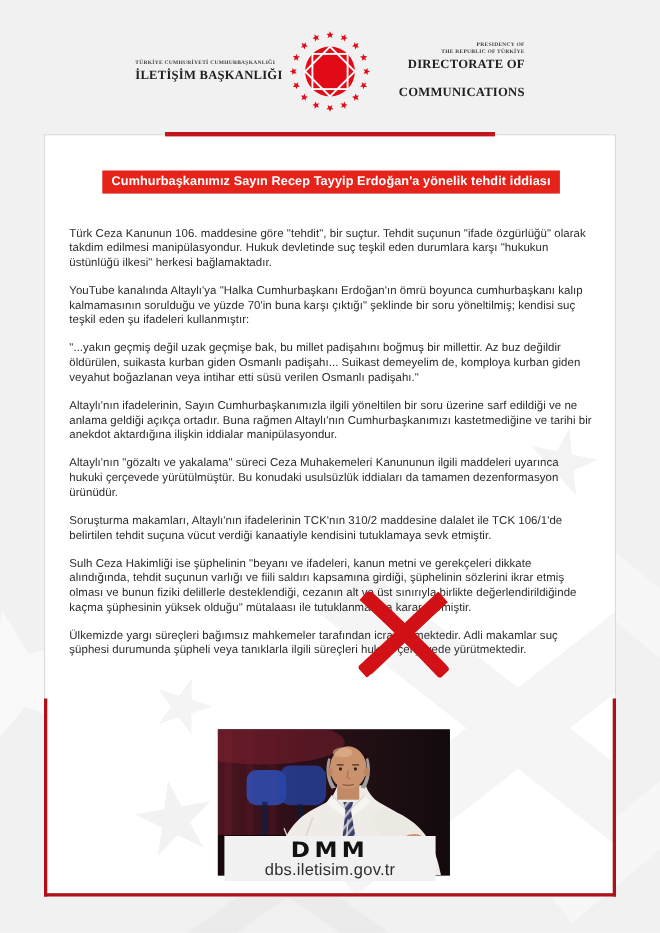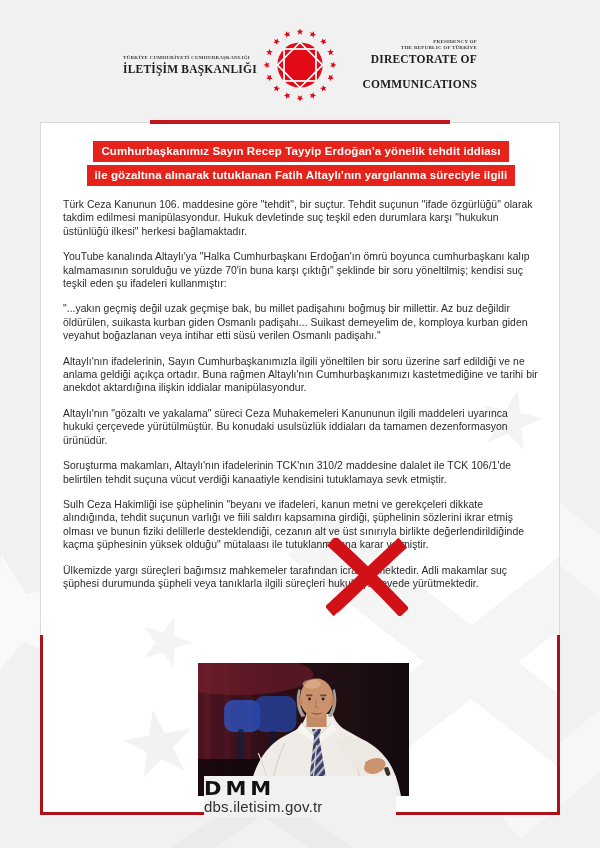--- a/index.html
+++ b/index.html
@@ -40,37 +40,37 @@
     box-sizing:border-box;z-index:3;pointer-events:none;
   }
   
   .cd-star1{left:438px;top:266px;width:64px;height:64px;background:#f3f3f4;transform:rotate(12deg);}
   .cd-star2{left:82px;top:586px;width:72px;height:72px;background:#f2f2f3;transform:rotate(-10deg);}
   .cd-star3{left:98px;top:492px;width:54px;height:54px;background:#f4f4f5;transform:rotate(18deg);}
   .cd-xbar1{left:220px;top:510px;width:420px;height:58px;background:#f5f5f6;transform:rotate(38deg);}
   .cd-xbar2{left:220px;top:510px;width:420px;height:58px;background:#f5f5f6;transform:rotate(-38deg);}
 
   .content{position:absolute;left:22px;top:16px;width:476px;z-index:2;}
-  .title-wrap{text-align:center;margin:0 0 11px;}
+  .title-wrap{text-align:center;margin:14px 0 11px;}
   .title-line{
     display:inline-block;background:#e5231b;color:#ffffff;
     font-weight:bold;font-size:11.5px;line-height:12px;
     padding:4px 8px 5px;margin:1.5px 0;letter-spacing:.1px;
   }
   .para{font-size:10.4px;line-height:13.4px;color:#2b2b2b;margin:0 0 12px;letter-spacing:.05px;}
 
   
   .photo{position:absolute;left:157px;top:540px;width:211px;height:133px;z-index:2;overflow:hidden;background:#1c0e13;}
   .photo svg{display:block;}
   .xmark{position:absolute;left:326px;top:538px;width:82px;height:78px;z-index:4;}
 
   
   .dmm-badge{
-    position:absolute;left:50%;top:776px;transform:translateX(-50%);
-    width:192px;text-align:left;background:#f1f1f2;z-index:6;padding:3px 0 5px;
+    position:absolute;left:50%;top:760px;transform:translateX(-50%);
+    width:192px;text-align:center;background:#f1f1f2;z-index:6;padding:3px 0 5px;
   }
   .dmm-logo{
     font-family:"DejaVu Sans",sans-serif;font-weight:bold;font-size:21px;line-height:21px;
     letter-spacing:4px;color:#121212;transform:scaleY(.92);
   }
   .dmm-url{font-size:15px;line-height:11px;color:#2f2f2f;letter-spacing:.2px;margin-top:1px;}
 </style>
 </head>
 <body>
 
@@ -125,21 +125,21 @@
 
   <div class="wm wm-star cd-star1"></div>
   <div class="wm wm-star cd-star2"></div>
   <div class="wm wm-star cd-star3"></div>
   <div class="wm cd-xbar1"></div>
   <div class="wm cd-xbar2"></div>
 
   <div class="content">
     <div class="title-wrap">
       <span class="title-line">Cumhurbaşkanımız Sayın Recep Tayyip Erdoğan'a yönelik tehdit iddiası</span><br>
-      <span class="title-line">ile gözaltına alınarak tutuklanan Fatih Altaylı'nın yargılanma süreciyle ilgili</span><br>
+      <br>
     </div>
     <p class="para">Türk Ceza Kanunun 106. maddesine göre "tehdit", bir suçtur. Tehdit suçunun "ifade özgürlüğü" olarak takdim edilmesi manipülasyondur. Hukuk devletinde suç teşkil eden durumlara karşı "hukukun üstünlüğü ilkesi" herkesi bağlamaktadır.</p>
     <p class="para">YouTube kanalında Altaylı'ya "Halka Cumhurbaşkanı Erdoğan'ın ömrü boyunca cumhurbaşkanı kalıp kalmamasının sorulduğu ve yüzde 70'in buna karşı çıktığı" şeklinde bir soru yöneltilmiş; kendisi suç teşkil eden şu ifadeleri kullanmıştır:</p>
     <p class="para">"...yakın geçmiş değil uzak geçmişe bak, bu millet padişahını boğmuş bir millettir. Az buz değildir öldürülen, suikasta kurban giden Osmanlı padişahı... Suikast demeyelim de, komploya kurban giden veyahut boğazlanan veya intihar etti süsü verilen Osmanlı padişahı."</p>
     <p class="para">Altaylı'nın ifadelerinin, Sayın Cumhurbaşkanımızla ilgili yöneltilen bir soru üzerine sarf edildiği ve ne anlama geldiği açıkça ortadır. Buna rağmen Altaylı'nın Cumhurbaşkanımızı kastetmediğine ve tarihi bir anekdot aktardığına ilişkin iddialar manipülasyondur.</p>
     <p class="para">Altaylı'nın "gözaltı ve yakalama" süreci Ceza Muhakemeleri Kanununun ilgili maddeleri uyarınca hukuki çerçevede yürütülmüştür. Bu konudaki usulsüzlük iddiaları da tamamen dezenformasyon ürünüdür.</p>
     <p class="para">Soruşturma makamları, Altaylı'nın ifadelerinin TCK'nın 310/2 maddesine dalalet ile TCK 106/1'de belirtilen tehdit suçuna vücut verdiği kanaatiyle kendisini tutuklamaya sevk etmiştir.</p>
     <p class="para">Sulh Ceza Hakimliği ise şüphelinin "beyanı ve ifadeleri, kanun metni ve gerekçeleri dikkate alındığında, tehdit suçunun varlığı ve fiili saldırı kapsamına girdiği, şüphelinin sözlerini ikrar etmiş olması ve bunun fiziki delillerle desteklendiği, cezanın alt ve üst sınırıyla birlikte değerlendirildiğinde kaçma şüphesinin yüksek olduğu" mütalaası ile tutuklanmasına karar vermiştir.</p>
     <p class="para">Ülkemizde yargı süreçleri bağımsız mahkemeler tarafından icra edilmektedir. Adli makamlar suç şüphesi durumunda şüpheli veya tanıklarla ilgili süreçleri hukuki çerçevede yürütmektedir.</p>
   </div>

